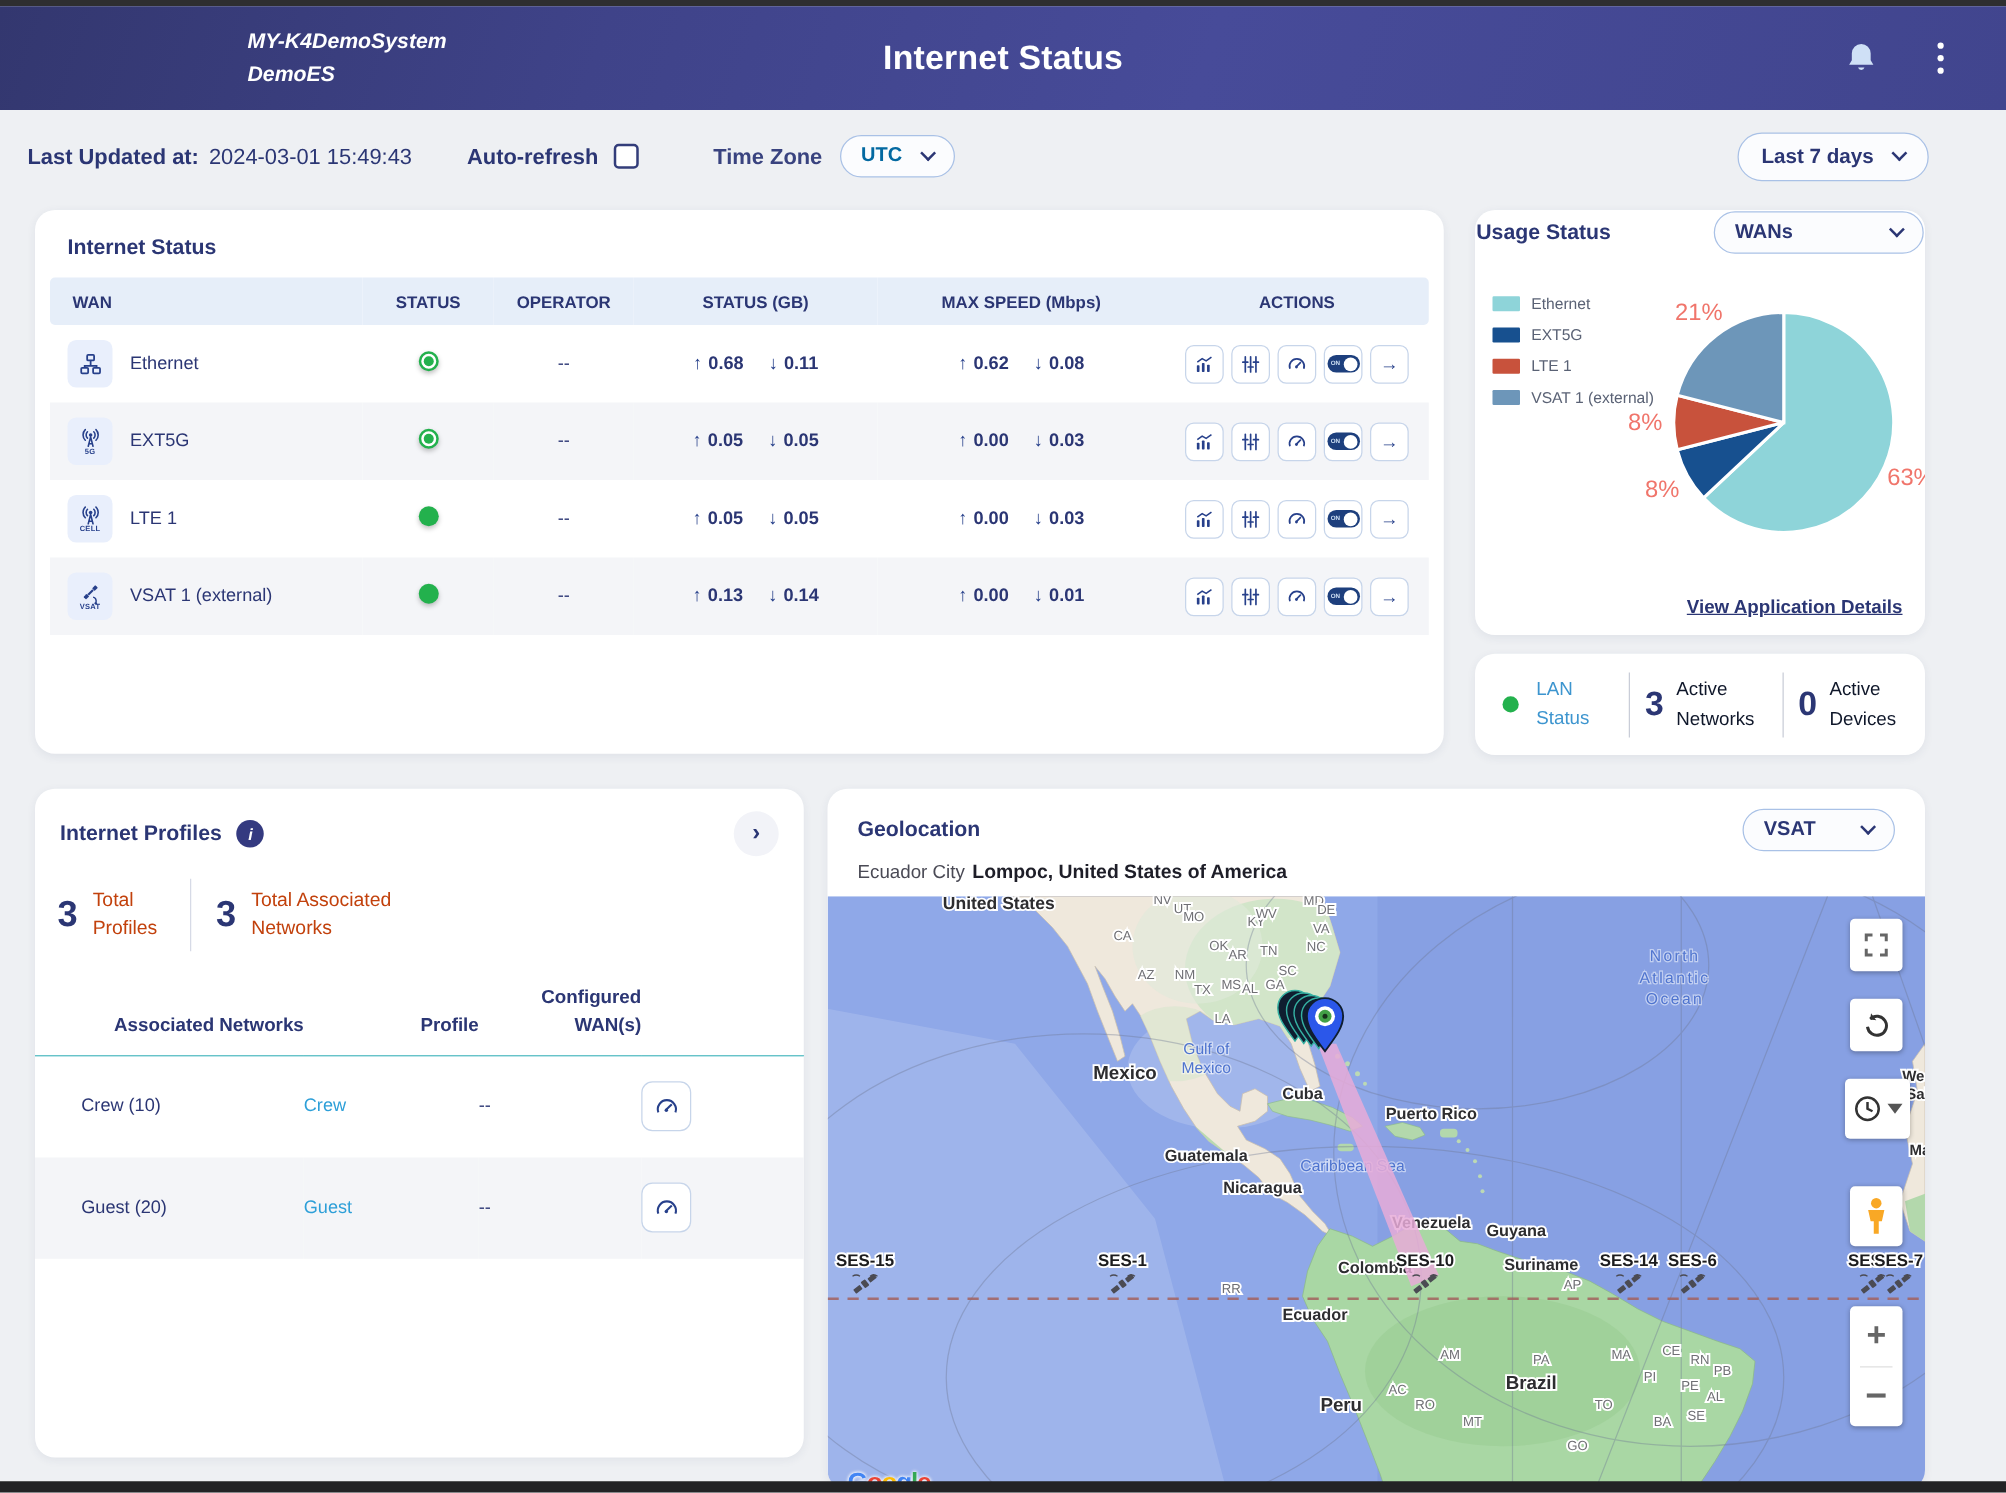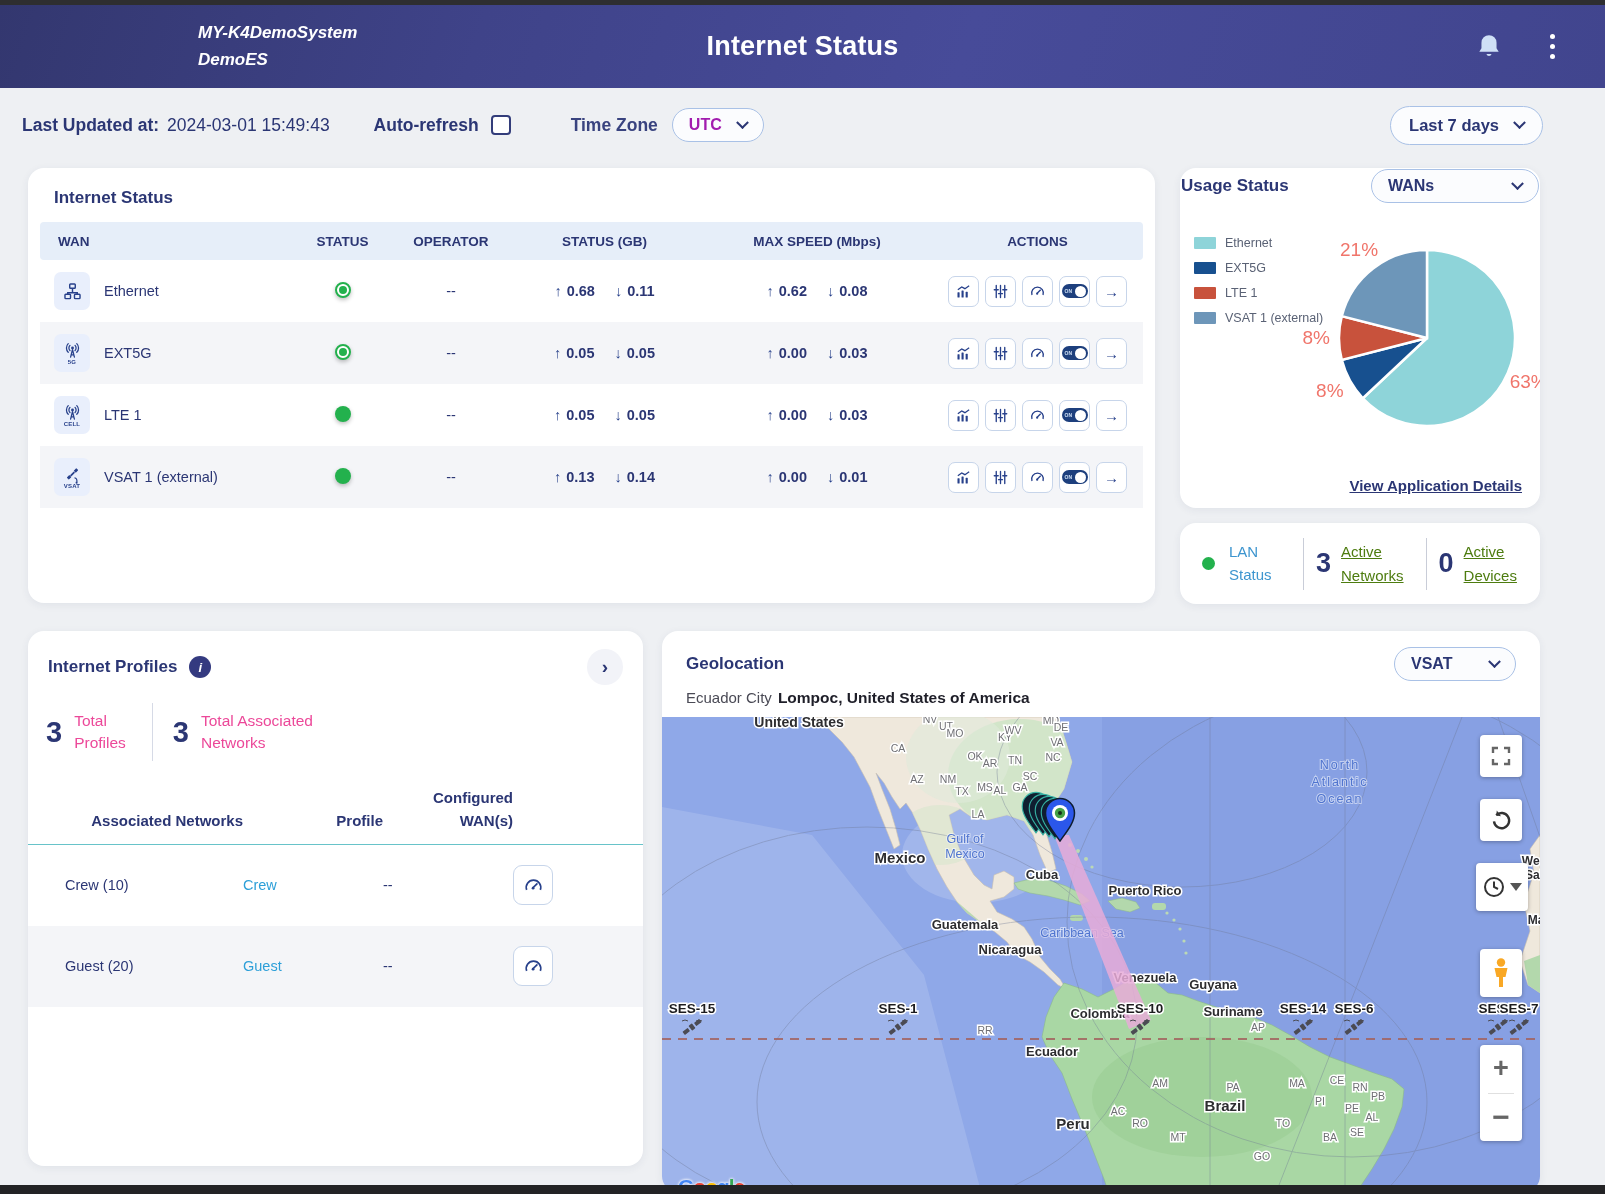--- a/index.html
+++ b/index.html
@@ -20,21 +20,21 @@
 
   
   .toolbar { display:flex; align-items:center; padding:0 62px 0 22px; height:58px; margin-top:8px; }
   .lu-label { font-weight:bold; font-size:17.5px; }
   .lu-value { font-size:17.5px; margin-left:8px; font-weight:500; }
   .ar-label { font-weight:bold; font-size:17.5px; margin-left:44px; }
   .checkbox { width:20px; height:20px; border:2.5px solid #333d7a; border-radius:4px; margin-left:12px; background:#fff; cursor:pointer; }
   .tz-label { font-size:17.5px; margin-left:60px; color:#39437f;font-weight:bold; }
   .pill { display:inline-flex; align-items:center; justify-content:space-between; border:1px solid #a9c1e6;
      border-radius:20px; background:#fbfcfe; padding:7px 16px; cursor:pointer; }
-  .pill .val { color:#a21caf; font-weight:bold; font-size:16px; }
+  .pill .val { color:#0369a1; font-weight:bold; font-size:16px; }
   .chev { width:9px; height:9px; border-right:2.5px solid #2b3674; border-bottom:2.5px solid #2b3674;
      transform:rotate(45deg) translate(-2px,-2px); margin-left:16px; }
   .tz-pill { margin-left:14px; min-width:88px; }
   .range-pill { margin-left:auto; min-width:148px; padding:9px 18px; }
   .range-pill .val { color:#2b3674; font-size:16.5px; }
 
   
   .content { padding:0 63px 0 28px; }
   .row1 { display:flex; gap:25px; margin-top:14px; }
   .card { background:#fff; border-radius:16px; box-shadow:0 2px 8px rgba(40,50,100,.07); position:relative; }
@@ -82,33 +82,33 @@
   .pie-svg { position:absolute; left:0; top:46px; }
   .view-app { position:absolute; right:18px; bottom:14px; font-size:15px; font-weight:600; color:#2b3674;
      text-decoration:underline; cursor:pointer; }
 
   
   .lan-card { height:81px; margin-top:15px; display:flex; align-items:center; padding:0 14px; }
   .lan-dot { width:13px; height:13px; border-radius:50%; background:#23b14d; margin:0 14px 0 8px; flex:none; }
   .lan-label { color:#3d95cf; font-size:15px; line-height:1.5; width:62px; }
   .lan-div { width:1px; height:52px; background:#c9cdd8; margin:0 12px; }
   .lan-num { font-size:27px; font-weight:bold; color:#2b3674; margin-right:10px; }
-  .lan-link { font-size:15px; color:#4d7c0f; text-decoration:underline; line-height:1.55; cursor:pointer; }
+  .lan-link { font-size:15px; color:#0f172a; line-height:1.55; cursor:pointer; }
 
   
   .row2 { display:flex; gap:19px; margin-top:27px; align-items:flex-start; }
   .profiles-card { width:615px; height:535px; padding:18px 0; }
   .prof-head { display:flex; align-items:center; padding:0 20px; }
   .info-ic { width:22px; height:22px; border-radius:50%; background:#343a80; color:#fff; font-size:13px; font-weight:bold;
      display:inline-flex; align-items:center; justify-content:center; margin-left:12px; cursor:pointer; font-style:italic; }
   .chev-right { margin-left:auto; width:36px; height:36px; border-radius:50%; background:#f2f3f8; color:#2b3674;
      font-size:19px; font-weight:bold; display:flex; align-items:center; justify-content:center; cursor:pointer; }
   .prof-stats { display:flex; align-items:center; padding:0 18px; margin-top:18px; }
   .stat-num { font-size:29px; font-weight:bold; color:#2b3674; margin-right:12px; }
-  .stat-lab { font-size:15.5px; color:#ec4899; line-height:1.45; }
+  .stat-lab { font-size:15.5px; color:#c2410c; line-height:1.45; }
   .stat-div { width:1px; height:58px; background:#d6dae6; margin:0 20px 0 26px; }
   table.prof { width:100%; border-collapse:collapse; table-layout:fixed; margin-top:26px; }
   table.prof th { font-size:15px; color:#2b3674; text-align:right; font-weight:bold; padding-bottom:12px; line-height:1.5;
      border-bottom:1.5px solid #67c3c9; vertical-align:bottom; }
   table.prof th:first-child { padding-left:37px; }
   table.prof td { height:81px; font-size:14.5px; }
   table.prof tr.alt td { background:#f4f5f8; }
   table.prof td:first-child { padding-left:37px; color:#2b3674; }
   .prof-link { color:#2d9fd8; cursor:pointer; }
   .gauge-btn { width:40px; height:40px; border:1px solid #c7d5ea; border-radius:9px; background:#fff;

